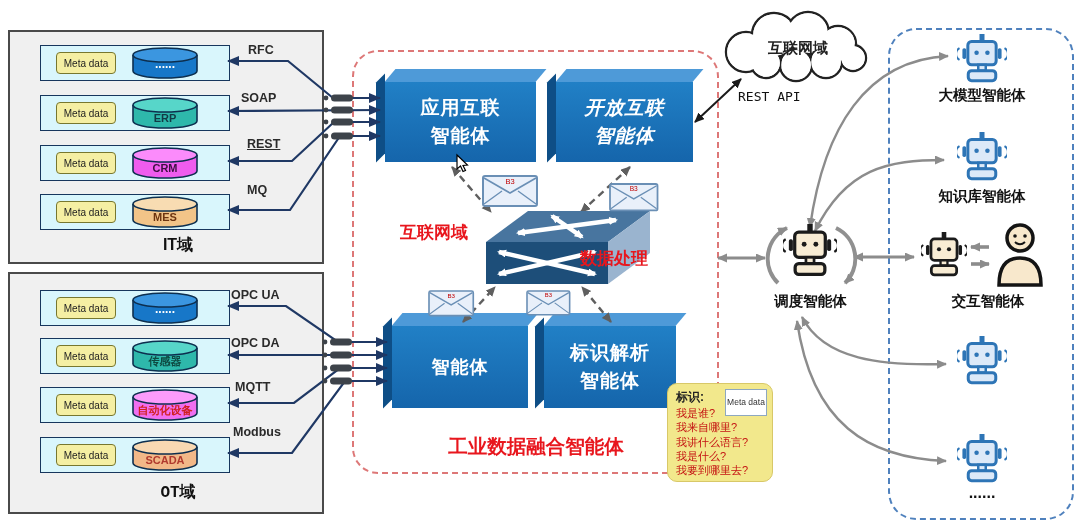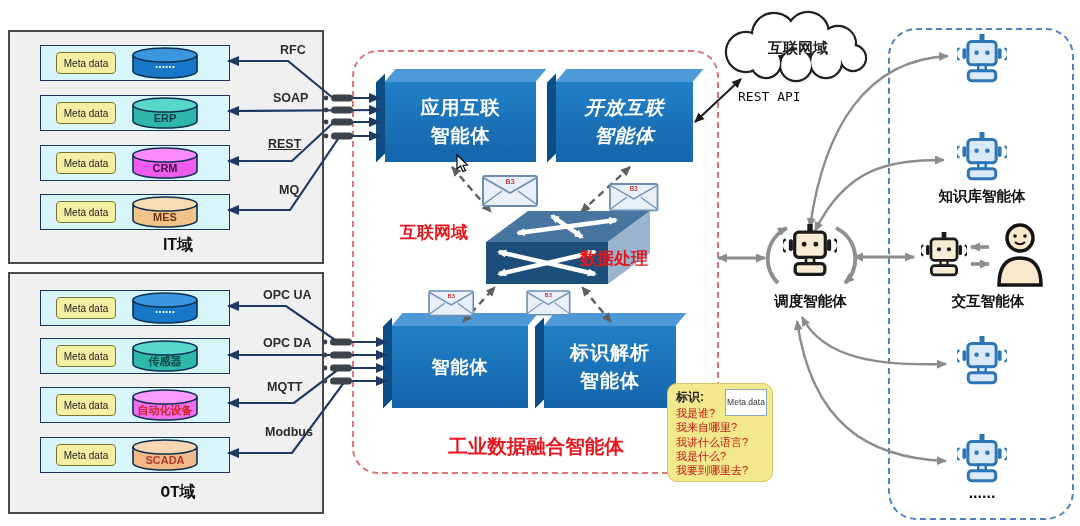--- a/index.html
+++ b/index.html
@@ -7,21 +7,21 @@
        font-family:"Liberation Sans",sans-serif;}
   .abs{position:absolute;}
   
   .panel{position:absolute;left:8px;width:312px;background:#f0f0f0;border:2px solid #4a4a4a;z-index:1;}
   .sysrow{position:absolute;left:30px;width:190px;height:36px;background:#d9f6fc;
           border:1.6px solid #17365d;display:flex;align-items:center;box-sizing:border-box;}
   .meta{margin-left:15px;width:58px;height:20px;background:#f5efa3;border:1.3px solid #77772f;
         border-radius:4px;font-size:10px;color:#222;display:flex;align-items:center;justify-content:center;}
   .cyl{margin-left:13px;flex-shrink:0;}
   .ptitle{position:absolute;left:0;width:100%;text-align:center;font-weight:bold;font-size:16px;color:#111;padding-left:12px;}
-  .proto-lbl{position:absolute;font-size:12.5px;font-weight:600;color:#2b2b2b;z-index:4;margin-left:32px;}
+  .proto-lbl{position:absolute;font-size:12.5px;font-weight:600;color:#2b2b2b;z-index:4;}
   
   .fusion-border{position:absolute;left:352px;top:50px;width:363px;height:420px;
                  border:2px dashed #dd7777;border-radius:26px;z-index:1;}
   .agents-border{position:absolute;left:888px;top:28px;width:182px;height:488px;
                  border:2px dashed #4f81bd;border-radius:28px;z-index:1;}
   .box3d{position:absolute;background:linear-gradient(180deg,#2180c6,#1565ab);z-index:2;
          display:flex;flex-direction:column;align-items:center;justify-content:center;
          color:#fff;font-weight:bold;font-size:19px;letter-spacing:1px;line-height:1.45;}
   .box3d::before{content:"";position:absolute;left:5px;top:-13px;width:100%;height:13px;
                  background:#4e9ad8;transform:skewX(-40deg);}
@@ -136,21 +136,21 @@
         <path d="M4,9 v16 a32,7 0 0 0 64,0 v-16" fill="#f2b888" stroke="#0d2f4f" stroke-width="1.6"></path>
         <ellipse cx="36" cy="9" rx="32" ry="7" fill="#f8d8b2" stroke="#0d2f4f" stroke-width="1.6"></ellipse>
         <text x="36" y="26" text-anchor="middle" font-size="11" font-weight="bold" fill="#b03a2e">SCADA</text>
       </svg>
     </div>
     <div class="ptitle" style="top:208px;font-family:Liberation Mono, monospace;">OT域</div>
   </div>
 
   <span class="proto-lbl" style="left:248px;top:43px;">RFC</span>
   <span class="proto-lbl" style="left:241px;top:91px;">SOAP</span>
-  <span class="proto-lbl" style="left:236px;top:137px;text-decoration:underline;">REST</span>
+  <span class="proto-lbl" style="left:247px;top:137px;text-decoration:underline;">REST</span>
   <span class="proto-lbl" style="left:247px;top:183px;">MQ</span>
   <span class="proto-lbl" style="left:231px;top:288px;">OPC UA</span>
   <span class="proto-lbl" style="left:231px;top:336px;">OPC DA</span>
   <span class="proto-lbl" style="left:235px;top:380px;">MQTT</span>
   <span class="proto-lbl" style="left:233px;top:425px;">Modbus</span>
 
   <div class="fusion-border"></div>
 
   <div class="box3d" style="left:385px;top:82px;width:151px;height:80px;">
     <span>应用互联</span>
@@ -318,20 +318,21 @@
     <g transform="translate(457,155)">
       <path d="M0,0 L0,14 L3.5,11 L6,16.5 L8.5,15.5 L6,10.5 L10.5,10 Z" fill="#fff" stroke="#000" stroke-width="1.2"></path>
     </g>
   </svg>
 
   <div class="agents-border"></div>
 
   <svg class="bot bot-blue" style="left:957px;top:33px;" width="50" height="52">
       <use href="#bot"></use>
     </svg>
+  <div class="aglabel" style="left:902px;top:86px;width:160px;">大模型智能体</div>
 
   <svg class="bot bot-blue" style="left:957px;top:131px;" width="50" height="52">
       <use href="#bot"></use>
     </svg>
   <div class="aglabel" style="left:902px;top:187px;width:160px;">知识库智能体</div>
 
   <svg class="bot bot-blue" style="left:957px;top:335px;" width="50" height="52">
       <use href="#bot"></use>
     </svg>
 

